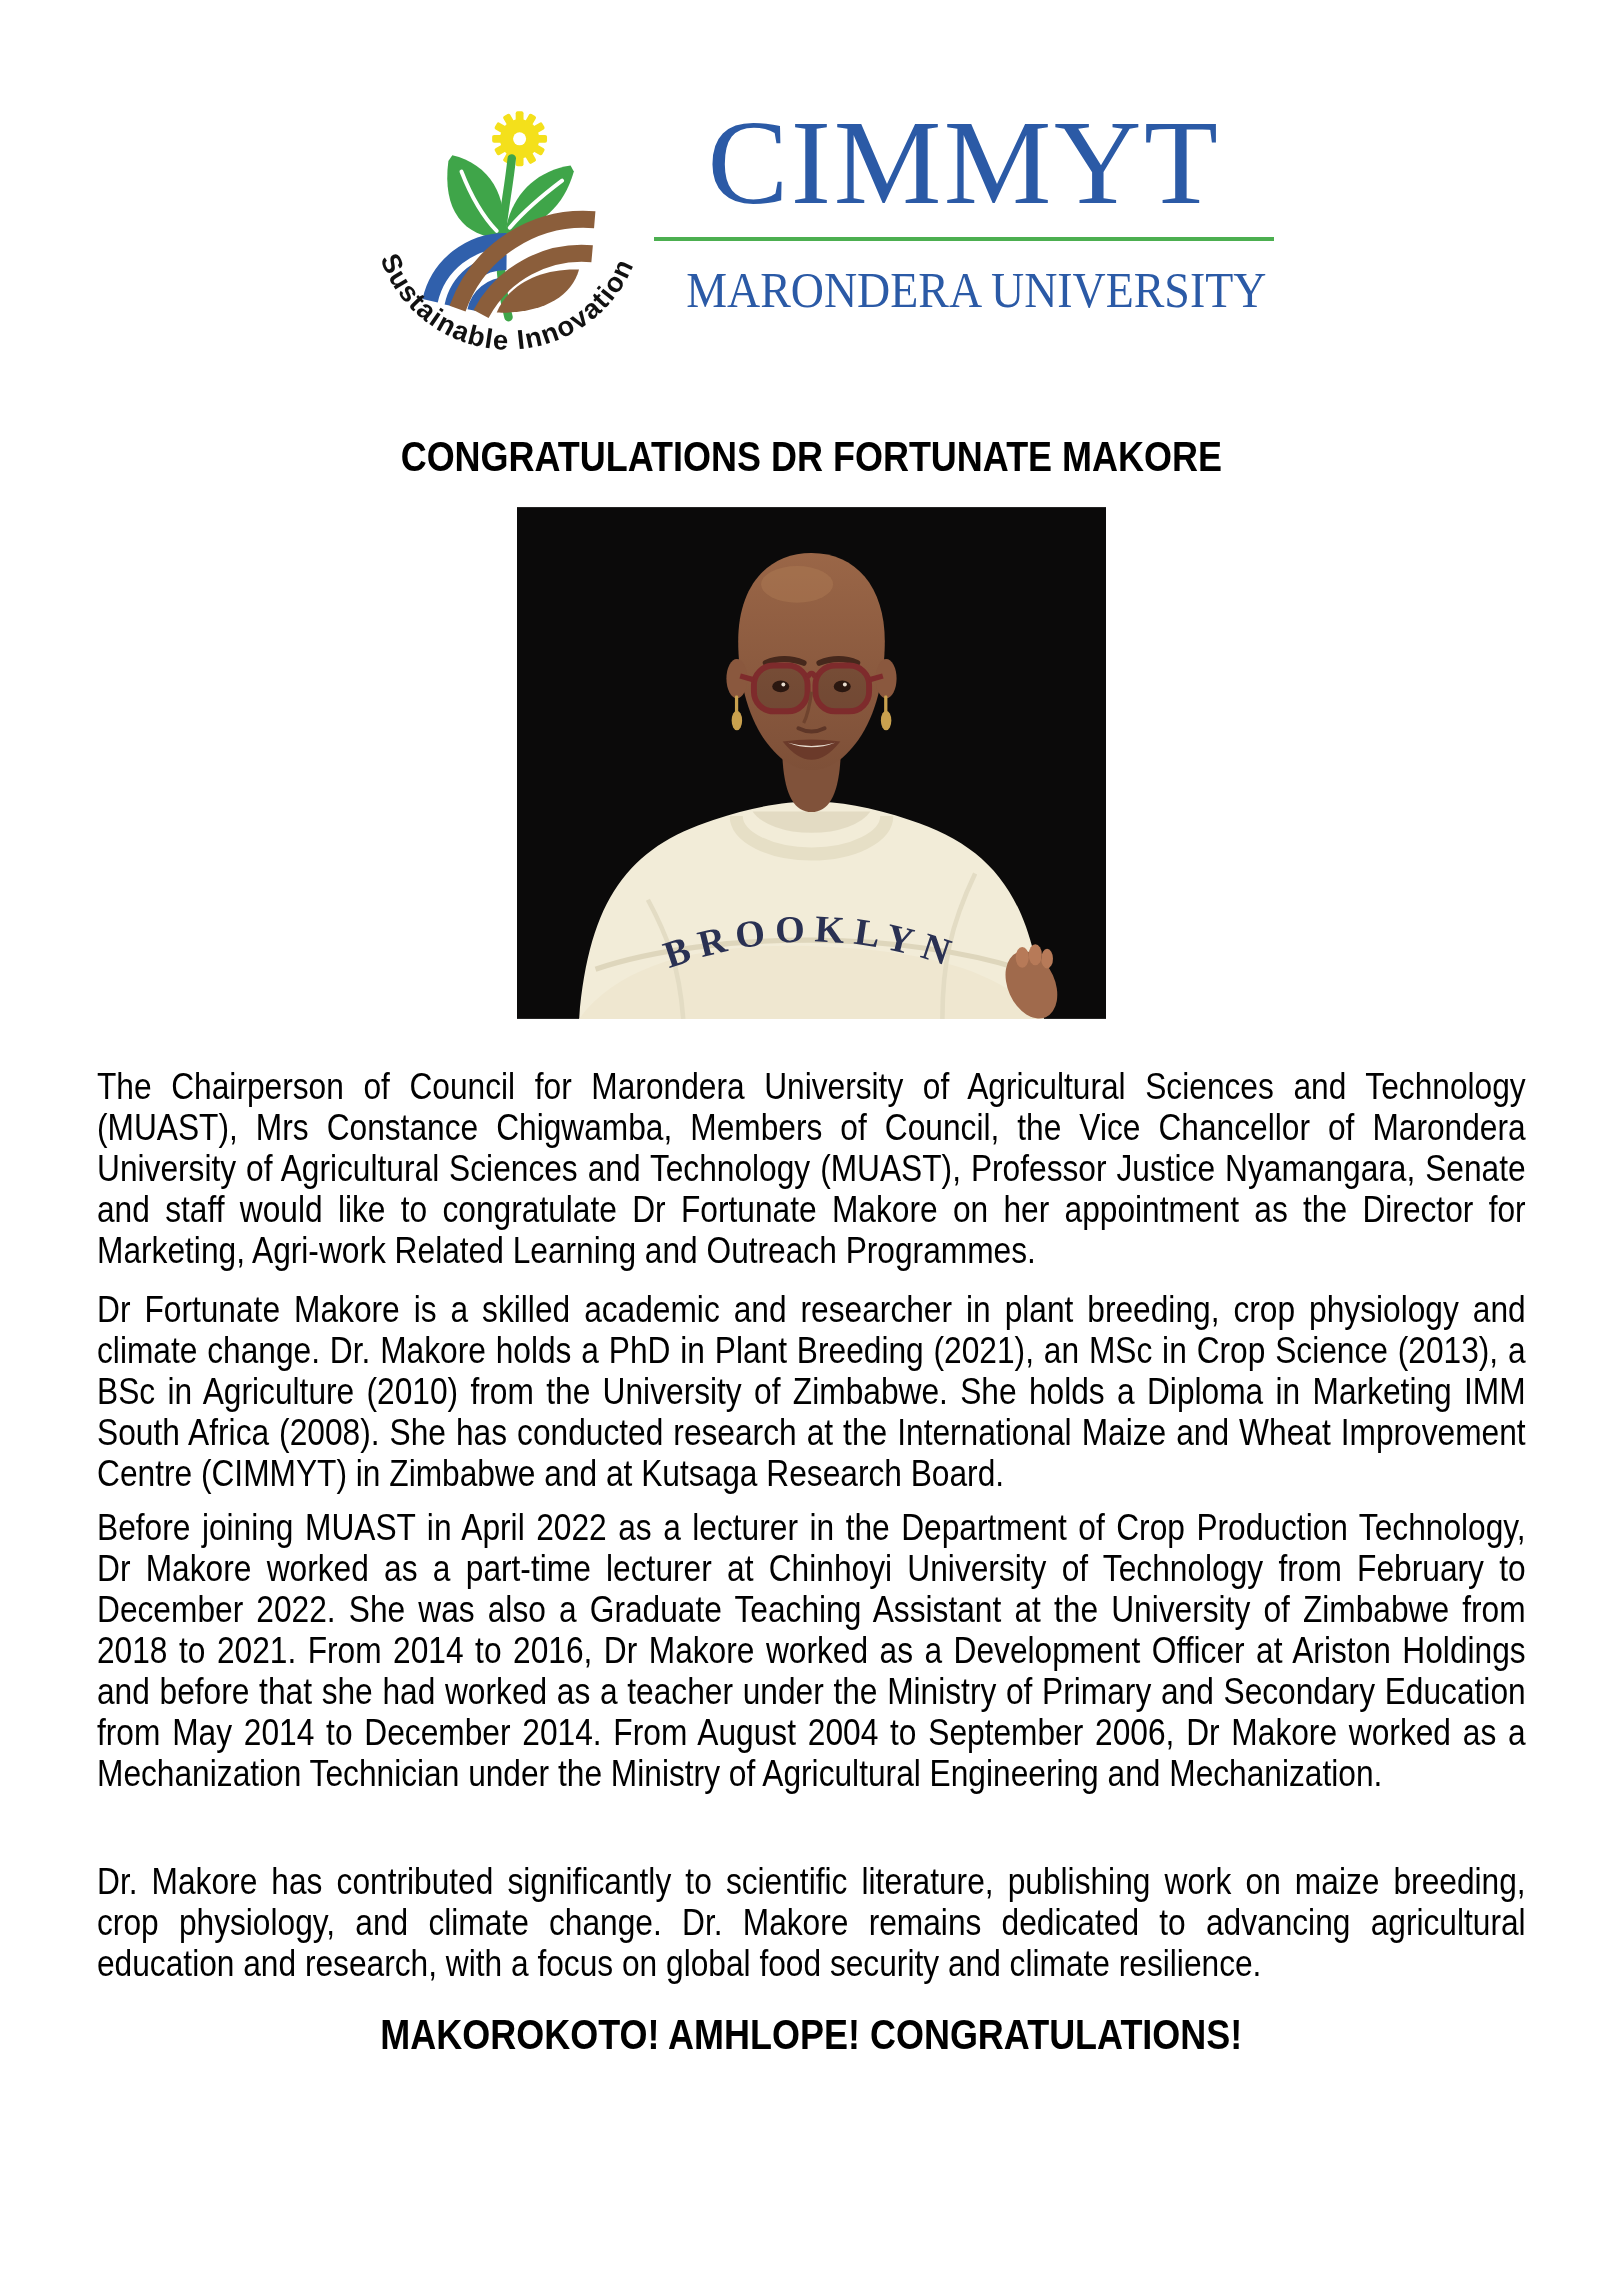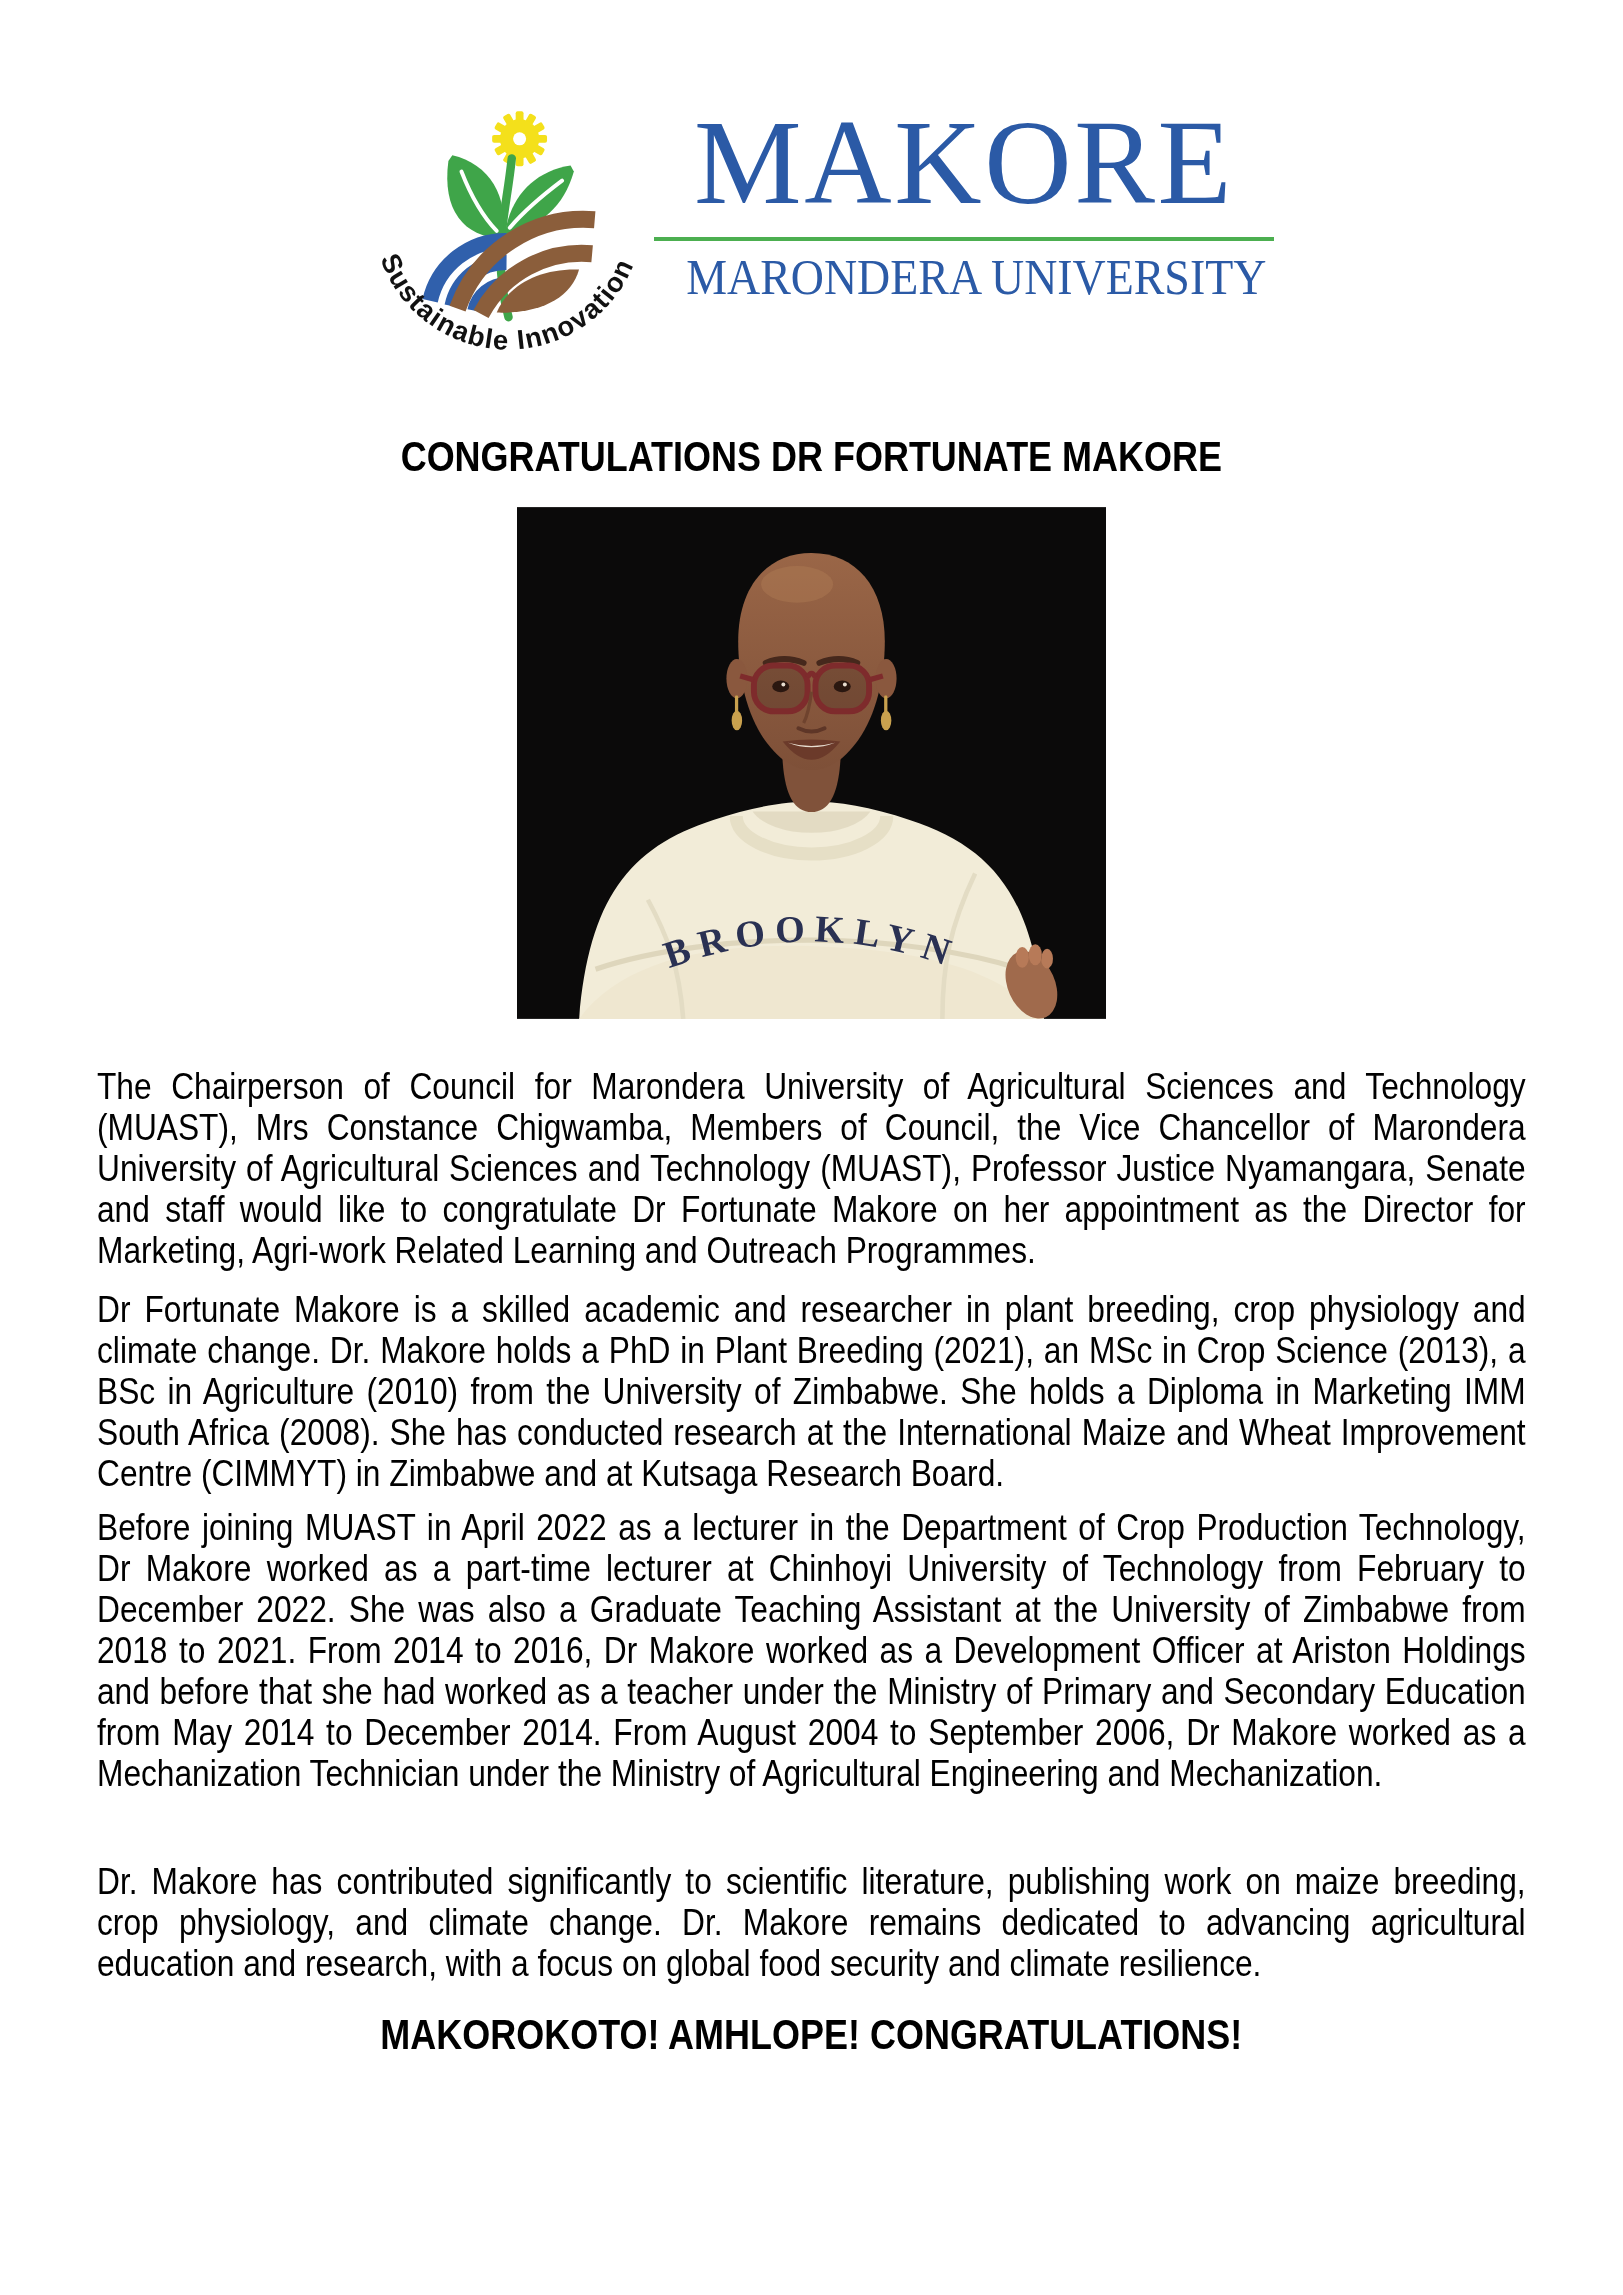--- a/index.html
+++ b/index.html
@@ -12,21 +12,21 @@
     overflow:hidden; font-family:"Liberation Sans", sans-serif; color:#000;
   }
   
   .logo-icon{position:absolute; left:353px; top:98px; width:294px; height:275px;}
   .wordmark{position:absolute; left:654px; top:98px; width:620px; text-align:center;}
   .acronym{
     font-family:"Liberation Serif", serif; font-size:121px; line-height:121px;
     color:var(--blue); letter-spacing:2.6px; margin-top:3.9px; font-weight:400;
   }
   .divider{height:3.9px; background:var(--green); margin-top:14.4px;}
-  .uni1{margin-top:11px; font-family:"Liberation Serif", serif; font-size:51px; line-height:51px; color:var(--blue); white-space:nowrap;text-align:center;}
+  .uni1{margin-top:24px; font-family:"Liberation Serif", serif; font-size:51px; line-height:51px; color:var(--blue); white-space:nowrap;text-align:center;}
   .uni1 > span{display:inline-block; transform:scaleX(0.90); transform-origin:center;}
   .uni2{margin-top:5.2px; font-family:"Liberation Serif", serif; font-size:33px; line-height:33px; color:var(--blue); white-space:nowrap;}
   .uni2 > span{display:inline-block; transform:scaleX(0.76); transform-origin:center;}
   
   .photo{position:absolute; left:517px; top:507px; width:589px; height:512px;}
   
   .content{
     position:absolute; left:97px; top:0; width:1668px; height:2295px;
     transform:scaleX(0.8565); transform-origin:top left;
   }
@@ -88,21 +88,21 @@
 
     <defs>
       <path id="tagArc" d="M 40 240 A 207 207 0 0 0 432 248" fill="none"></path>
     </defs>
     <text font-family="Liberation Sans, sans-serif" font-size="42" font-weight="bold" letter-spacing="2" style="fill:var(--ink)">
       <textPath href="#tagArc" startOffset="50%" text-anchor="middle">Sustainable Innovation</textPath>
     </text>
   </svg>
 
   <div class="wordmark">
-    <div class="acronym">MAKORE</div>
+    <div class="acronym">CIMMYT</div>
     <div class="divider"></div>
     <div class="uni1"><span>MARONDERA UNIVERSITY</span></div>
   </div>
 
   <svg class="photo" viewBox="0 0 900 782" xmlns="http://www.w3.org/2000/svg">
     <defs>
       <linearGradient id="skinGrad" x1="0" y1="0" x2="0" y2="1">
         <stop offset="0" stop-color="#9A6647"></stop>
         <stop offset="1" stop-color="#7E5038"></stop>
       </linearGradient>

